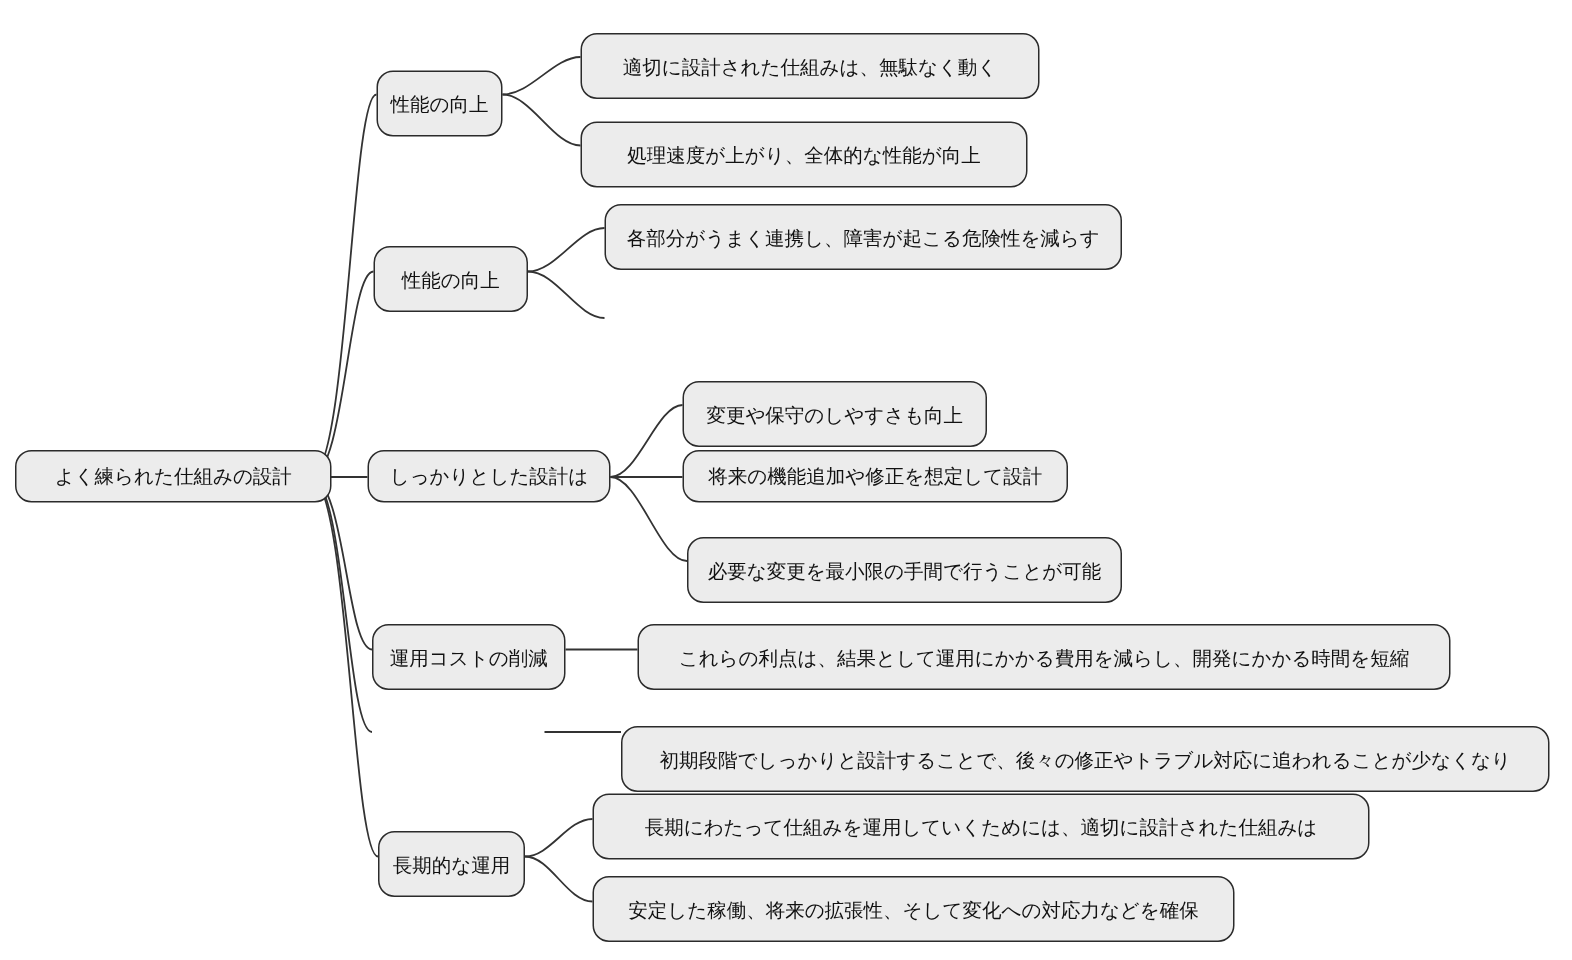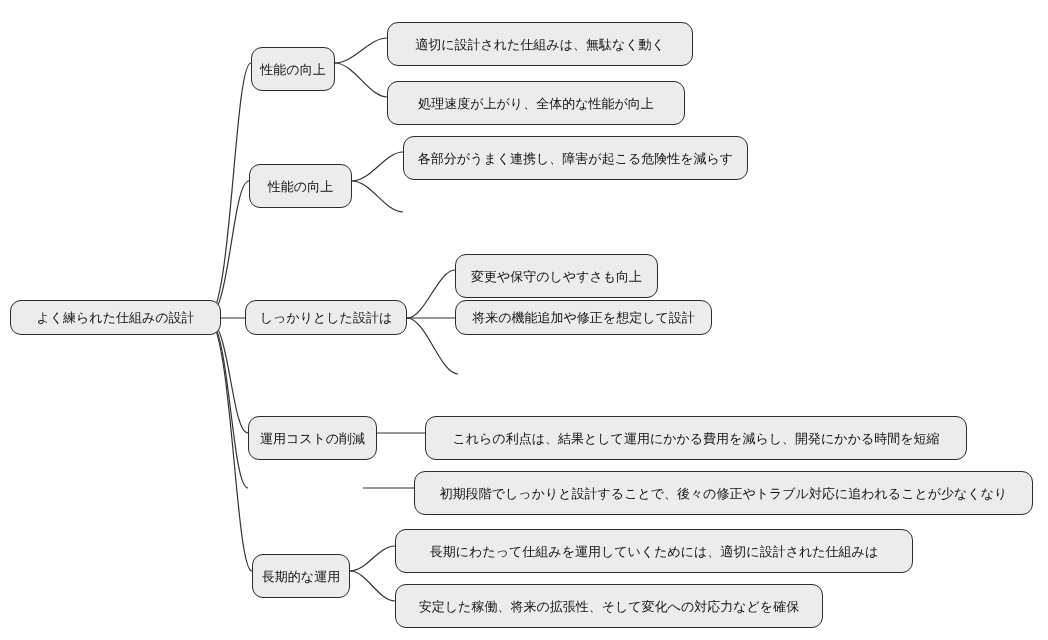--- a/index.html
+++ b/index.html
@@ -87,21 +87,22 @@
   <div class="node" style="left:248px;top:416px;width:129px">運用コストの削減</div>
   <div class="node" style="left:252px;top:554px;width:98px">長期的な運用</div>
 
   <div class="node" style="left:387px;top:22px;width:306px">適切に設計された仕組みは、無駄なく動く</div>
   <div class="node" style="left:387px;top:81px;width:298px">処理速度が上がり、全体的な性能が向上</div>
 
   <div class="node" style="left:403px;top:136px;width:345px">各部分がうまく連携し、障害が起こる危険性を減らす</div>
 
   <div class="node" style="left:455px;top:254px;width:203px">変更や保守のしやすさも向上</div>
   <div class="node tall" style="left:455px;top:300px;width:257px">将来の機能追加や修正を想定して設計</div>
+  <div class="node" style="left:458px;top:358px;width:290px">必要な変更を最小限の手間で行うことが可能</div>
 
   <div class="node" style="left:425px;top:416px;width:542px">これらの利点は、結果として運用にかかる費用を減らし、開発にかかる時間を短縮</div>
 
-  <div class="node" style="left:414px;top:471px;width:619px">初期段階でしっかりと設計することで、後々の修正やトラブル対応に追われることが少なくなり</div>
+  <div class="node" style="left:414px;top:484px;width:619px">初期段階でしっかりと設計することで、後々の修正やトラブル対応に追われることが少なくなり</div>
 
   <div class="node" style="left:395px;top:529px;width:518px">長期にわたって仕組みを運用していくためには、適切に設計された仕組みは</div>
   <div class="node" style="left:395px;top:584px;width:428px">安定した稼働、将来の拡張性、そして変化への対応力などを確保</div>
 
 </div>
 
 </body></html>

